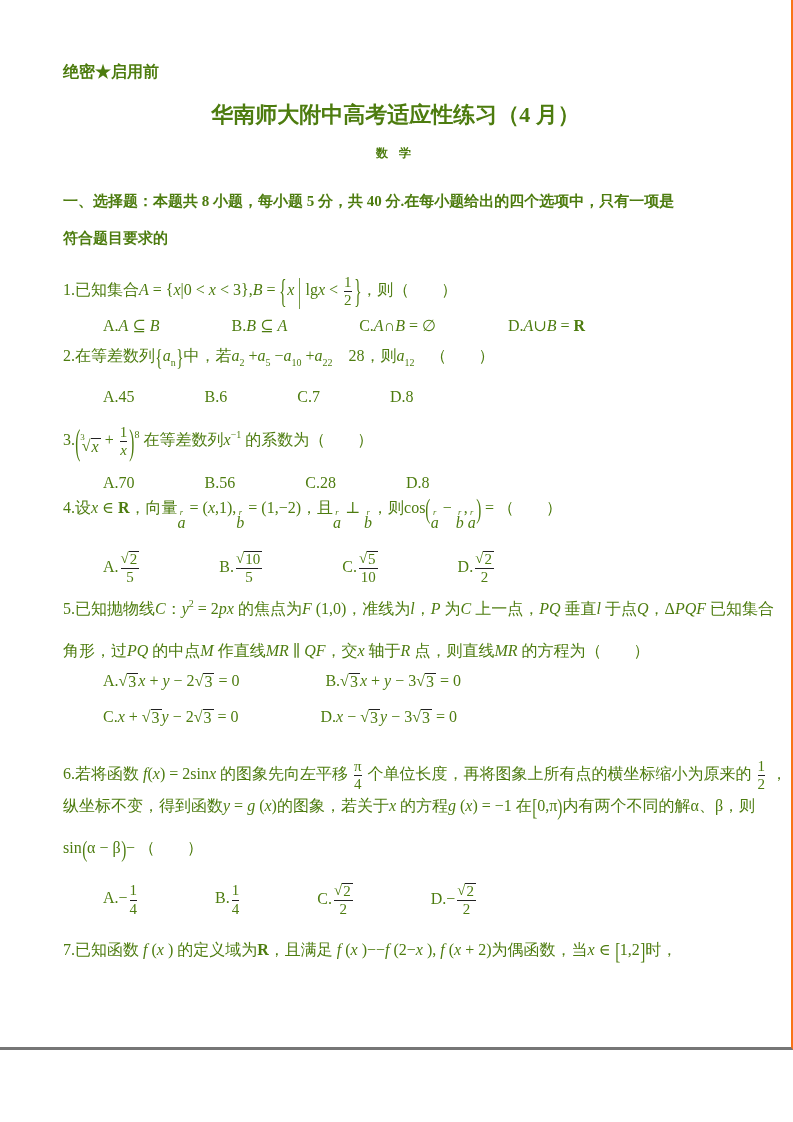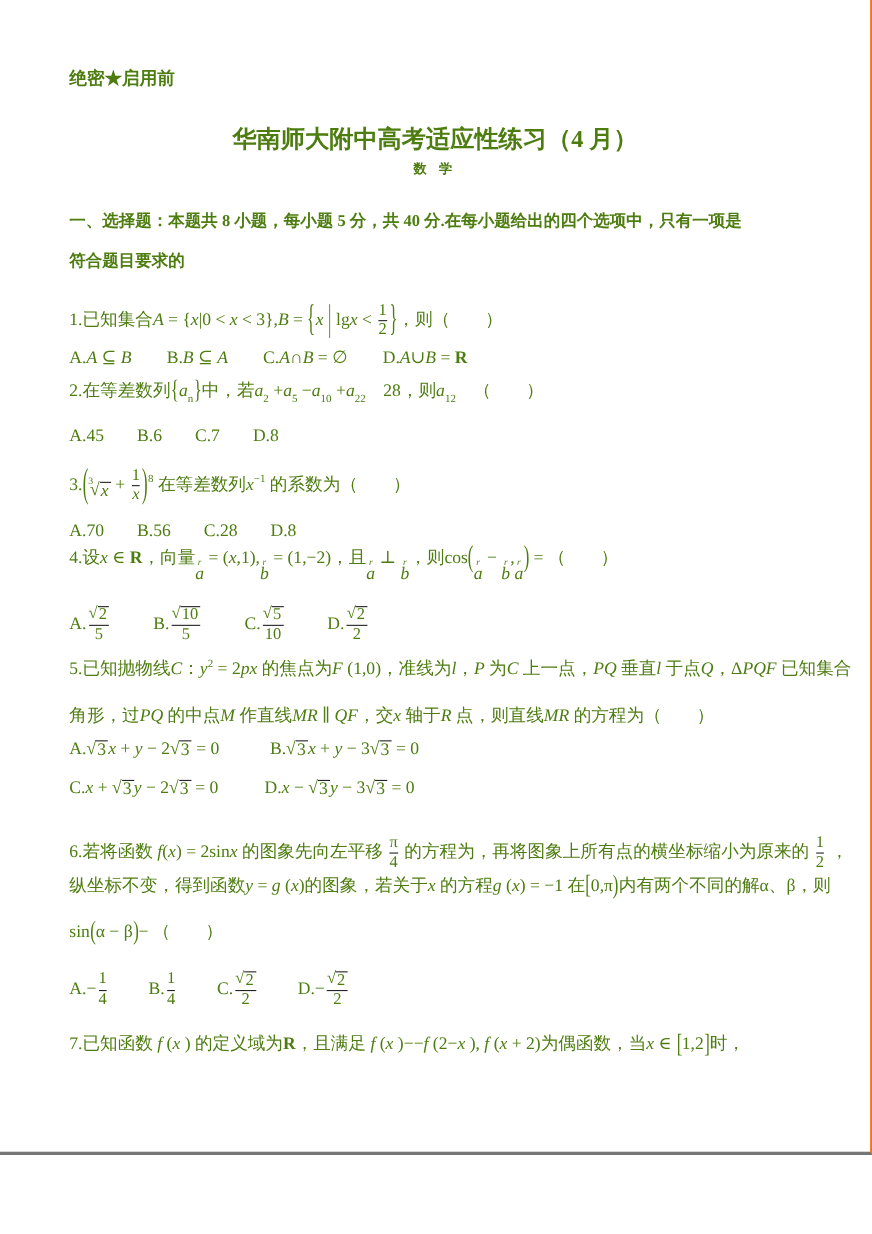--- a/index.html
+++ b/index.html
@@ -5,38 +5,38 @@
   html,body{margin:0;padding:0;background:#fff;}
   .page{
     position:relative;width:793px;height:1050px;background:#fff;
     box-sizing:border-box;overflow:hidden;
     border-right:2px solid #f97316;border-bottom:3px solid #767676;
     font-family:"Liberation Serif","DejaVu Serif",serif;color:#4d7c0f;
   }
   .line{position:absolute;white-space:nowrap;font-size:16px;line-height:1.25;}
   .bold{font-weight:bold;}
   .center{left:0;right:0;text-align:center;}
-  .title{font-size:22px;margin-top:12px;}
+  .title{font-size:22px;}
   .subtitle{font-size:12px;letter-spacing:4px;}
   .notice{font-size:16px;}
   .instr{font-size:15px;}
   i{font-family:"Liberation Serif","DejaVu Serif",serif;}
   .sup{font-size:10px;vertical-align:7px;}
   .sub{font-size:10px;vertical-align:-5px;}
   .frac{display:inline-flex;flex-direction:column;align-items:stretch;text-align:center;
         vertical-align:middle;font-size:15px;line-height:1.15;margin:0 2px;}
   .frac .den{border-top:1px solid #222;}
   .sqrt{display:inline-flex;align-items:flex-start;line-height:1.05;}
   .sqrt .idx{font-size:9px;position:relative;top:-5px;margin-right:-3px;}
   .sqrt .rad{border-top:1px solid #222;padding:0 2px 0 1px;}
   .vec{display:inline-flex;flex-direction:column;align-items:center;line-height:1;vertical-align:-2px;}
   .vec .arr{font-size:8.5px;line-height:6px;font-style:italic;}
   .vec .ltr{font-style:italic;line-height:1;}
   .big{display:inline-block;vertical-align:middle;transform:scale(0.95,var(--s,1.6));}
-  .opt{display:inline-block;margin-right:var(--og,34px);}
+  .opt{display:inline-block;margin-right:var(--og,34px);margin-left:40px;}
 </style>
 </head>
 <body>
 
 <div class="page">
 
   <div class="line notice bold" style="top:62px;left:63px">绝密★启用前</div>
 
   <div class="line title bold center" style="top:101px">华南师大附中高考适应性练习（4 月）</div>
 
@@ -138,21 +138,21 @@
           <span class="sign">√</span>
           <span class="rad"><span>3</span></span>
         </span><i>y</i><span> − 3</span><span class="sqrt">
           <span class="sign">√</span>
           <span class="rad"><span>3</span></span>
         </span><span> = 0</span></span></div>
 
   <div class="line" style="top:758px;left:63px"><span>6.若将函数 </span><i>f</i><span>(</span><i>x</i><span>) = 2sin</span><i>x</i><span> 的图象先向左平移 </span><span class="frac">
         <span class="num"><span>π</span></span>
         <span class="den"><span>4</span></span>
-      </span><span> 的方程为，再将图象上所有点的横坐标缩小为原来的 </span><span class="frac">
+      </span><span> 个单位长度，再将图象上所有点的横坐标缩小为原来的 </span><span class="frac">
         <span class="num"><span>1</span></span>
         <span class="den"><span>2</span></span>
       </span><span> ，</span></div>
   <div class="line" style="top:796px;left:63px"><span>纵坐标不变，得到函数</span><i>y</i><span> = </span><i>g</i><span> (</span><i>x</i><span>)的图象，若关于</span><i>x</i><span> 的方程</span><i>g</i><span> (</span><i>x</i><span>) = −1 在</span><span class="big" style="--s: 1.5;">[</span><span>0,π</span><span class="big" style="--s: 1.5;">)</span><span>内有两个不同的解α、β，则</span></div>
   <div class="line" style="top:838px;left:63px"><span>sin</span><span class="big" style="--s: 1.5;">(</span><span>α − β</span><span class="big" style="--s: 1.5;">)</span><span>− （　　）</span></div>
   <div class="line" style="top:882px;left:63px;--og:36px"><span class="opt"><span>A.−</span><span class="frac">
           <span class="num"><span>1</span></span>
           <span class="den"><span>4</span></span>
         </span></span><span class="opt"><span>B.</span><span class="frac">
           <span class="num"><span>1</span></span>

